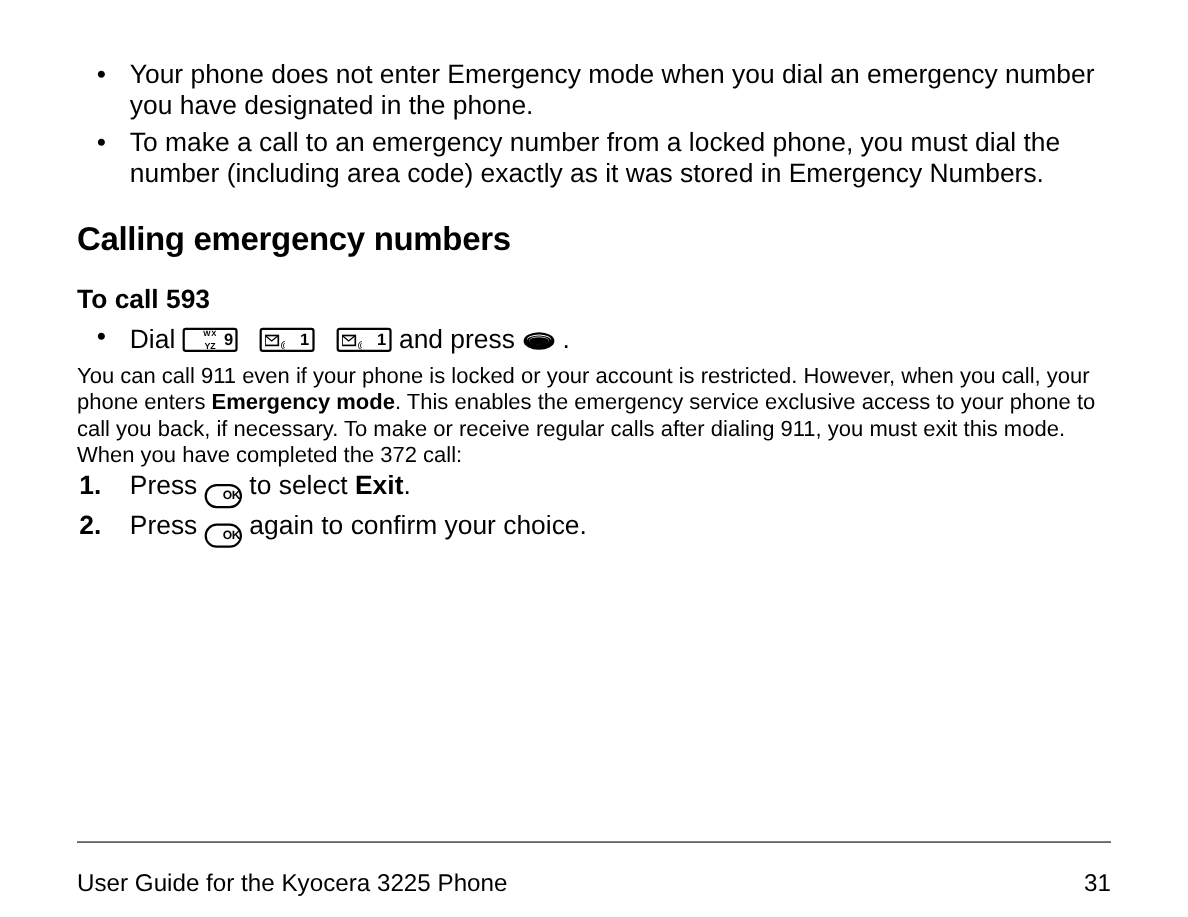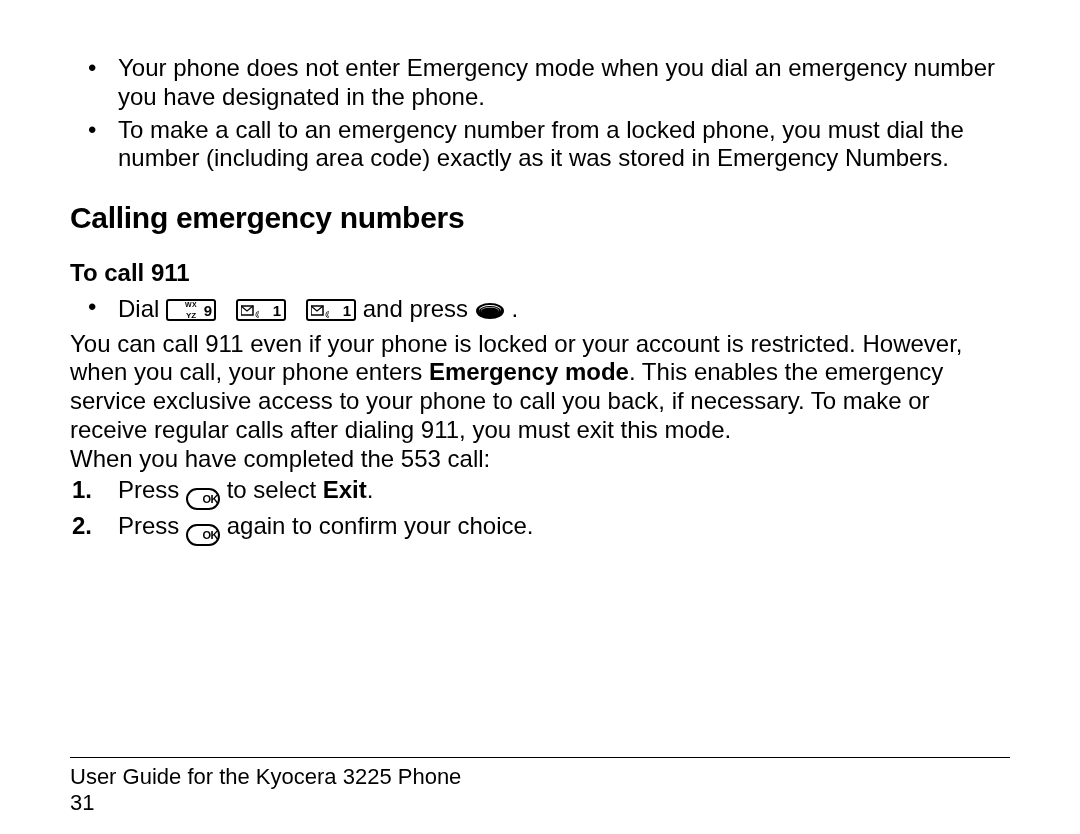--- a/index.html
+++ b/index.html
@@ -38,21 +38,21 @@
       letter-spacing: -0.3px;
     }
     h2 {
       font-size: 24px;
       font-weight: bold;
       margin-top: 6px;
       margin-bottom: 6px;
     }
     .sub { margin-top: 24px; }
     .para {
-      font-size: 24px;
+      font-size: 20px;
       line-height: 1.2;
     }
     .num-list { list-style: none; counter-reset: step; }
     .num-list > li {
       position: relative;
       padding-left: 48px;
       font-size: 24px;
       line-height: 1.3;
       counter-increment: step;
     }
@@ -110,41 +110,40 @@
       font-size: 11px;
       line-height: 18px;
       font-weight: bold;
       letter-spacing: -0.5px;
     }
     .footer {
       position: absolute;
       left: 70px; right: 70px;
       bottom: 18px;
       border-top: 1.5px solid #000;
-      padding-top: 6px;
+      padding-top: 24px;
       font-size: 22px;
       display: flex;
       justify-content: space-between;
-      flex-direction: column;
     }
     .inline-row { font-size: 24px; line-height: 1.35; }
   </style>
 </head>
 <body>
 
 <div class="page">
 
   <ul class="bullet-list">
     <li>Your phone does not enter Emergency mode when you dial an emergency number you have designated in the phone.</li>
     <li>To make a call to an emergency number from a locked phone, you must dial the number (including area code) exactly as it was stored in Emergency Numbers.</li>
   </ul>
 
   <h1>Calling emergency numbers</h1>
 
-  <h2>To call 911</h2>
+  <h2>To call 593</h2>
 
   <ul class="bullet-list">
     <li>
       <span class="inline-row">
         <span>Dial </span>
         <span class="key-9">
           <span class="top">WX</span><span class="bot">YZ</span><span class="num">9</span>
         </span>
         &nbsp;
         <span class="key-1">
@@ -177,21 +176,21 @@
         <span> .</span>
       </span>
     </li>
   </ul>
 
   <p class="para">
     <span>You can call 911 even if your phone is locked or your account is restricted. However, when you call, your phone enters </span><span class="b">Emergency mode</span><span>. This enables the emergency service exclusive access to your phone to call you back, if necessary. To make or receive regular calls after dialing 911, you must exit this mode.</span>
   </p>
 
 
-  <p class="para">When you have completed the 553 call:</p>
+  <p class="para">When you have completed the 372 call:</p>
 
   <ol class="num-list">
     <li>
       <span>Press </span>
       <span class="key-ok">OK</span>
       <span> to select </span><span class="b">Exit</span><span>.</span>
     </li>
     <li>
       <span>Press </span>
       <span class="key-ok">OK</span>

